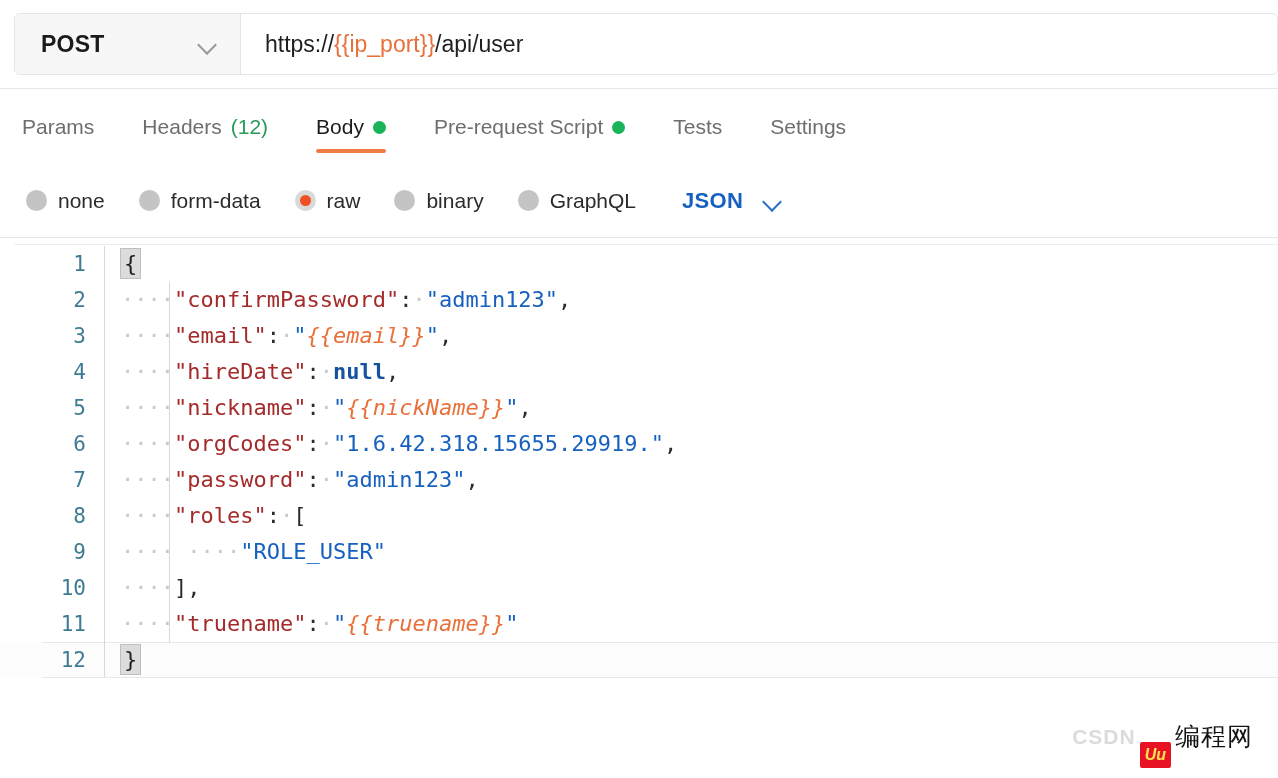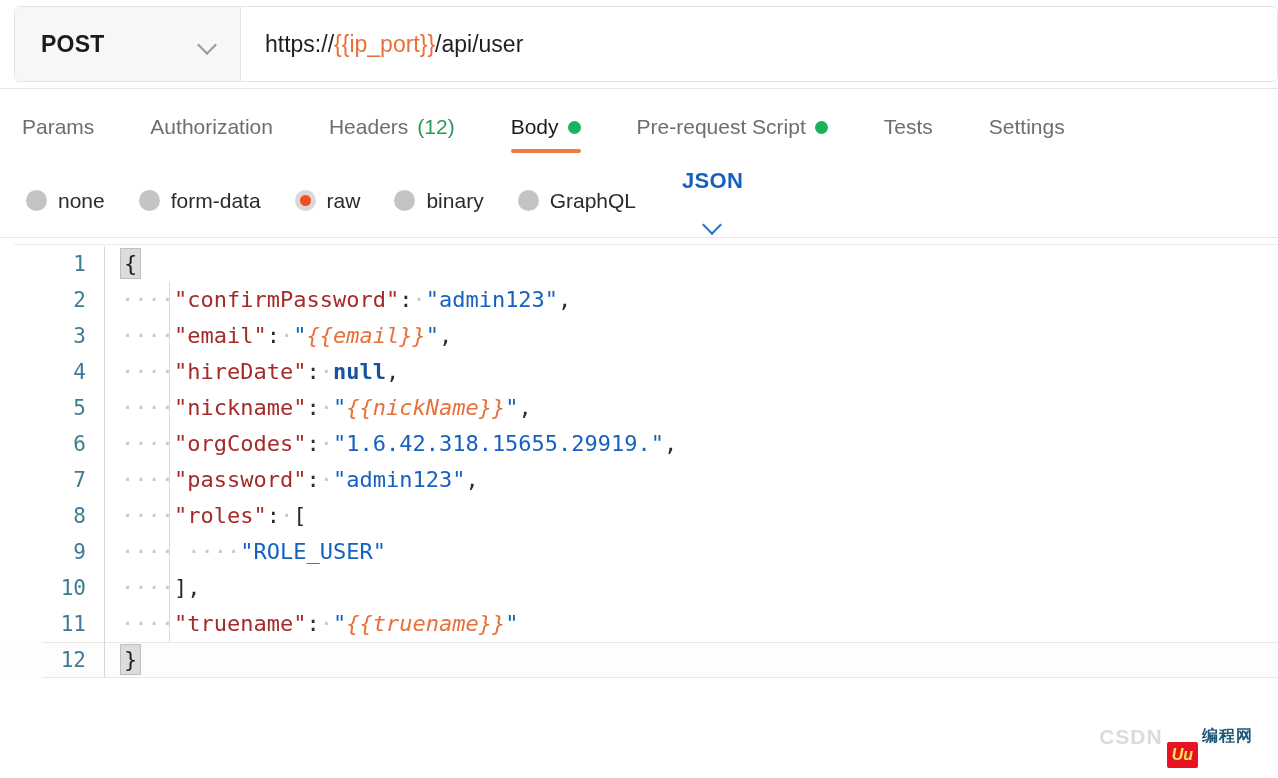--- a/index.html
+++ b/index.html
@@ -16,21 +16,21 @@
   .urlbar {
     height: 89px;
     display: flex;
     align-items: center;
     padding: 0 0 0 14px;
     border-bottom: 1px solid #e6e6e6;
   }
   .url-wrap {
     display: flex;
     align-items: stretch;
-    height: 76px;
+    height: 62px;
     width: 100%;
     border: 1px solid #e4e4e4;
     border-radius: 6px;
     overflow: hidden;
     background: #fff;
   }
   .method-select {
     width: 226px;
     display: flex;
     align-items: center;
@@ -72,21 +72,21 @@
     white-space: nowrap;
   }
   .var { color: #e8703a; }
 
   
   .tabs {
     height: 75px;
     display: flex;
     align-items: flex-start;
     padding: 26px 0 0 22px;
-    gap: 8px;
+    gap: 0;
   }
   .tab {
     position: relative;
     display: flex;
     align-items: center;
     gap: 9px;
     padding: 0 24px 22px 24px;
     font-size: 21px;
     color: #6e6e6e;
     cursor: pointer;
@@ -146,21 +146,20 @@
     margin: -5.5px 0 0 -5.5px;
     border-radius: 50%;
     background: #f04e23;
   }
   .json-select {
     display: flex;
     align-items: center;
     gap: 20px;
     margin-left: 12px;
     cursor: pointer;
-    flex-direction: column;
   }
   .json-label {
     font-size: 22px;
     font-weight: bold;
     color: #1661bf;
     letter-spacing: .3px;
   }
   .chev-blue { width: 20px; height: 20px; position: relative; flex: none; }
   .chev-blue::before {
     content: "";
@@ -270,23 +269,23 @@
     color: #fde047;
     font-size: 16px;
     font-weight: bold;
     font-style: italic;
     padding: 2px 5px;
     border-radius: 2px;
     line-height: 22px;
     margin-top: 37px;
   }
   .wm-cn {
-    font-size: 16px;
-    font-weight: bold;
-    color: #0c4a6e;
+    font-size: 25px;
+    font-weight: normal;
+    color: #000000;
     letter-spacing: 1px;
   }
 </style>
 </head>
 <body>
 
 <div class="urlbar">
   <div class="url-wrap">
     <div class="method-select">
       <span class="method-label">POST</span>
@@ -296,23 +295,20 @@
       <span>https://</span>
         <span class="var">{{ip_port}}</span>
         <span>/api/user</span>
     </div>
   </div>
 </div>
 
 <div class="tabs" id="tabs-root">
     <div class="tab">
       <span>Params</span>
-    </div>
-    <div class="tab">
-      <span>Authorization</span>
     </div>
     <div class="tab">
       <span>Headers</span>
       <span class="tab-count">(12)</span>
     </div>
     <div class="tab active">
       <span>Body</span>
       <span class="dot-green"></span>
     </div>
     <div class="tab">

